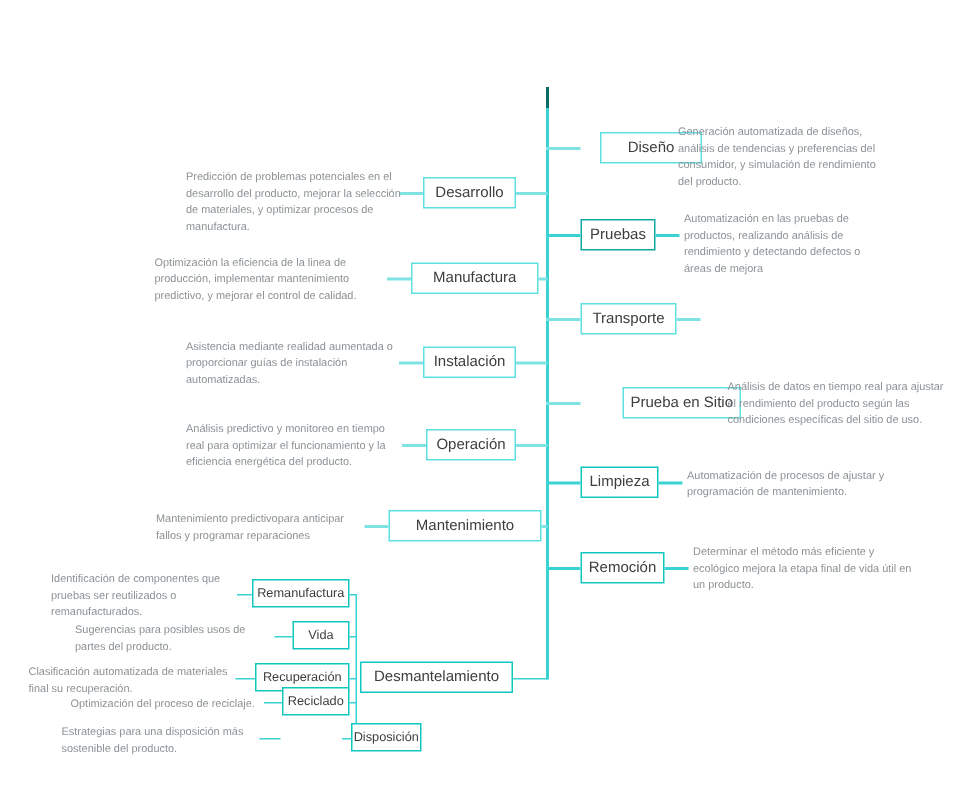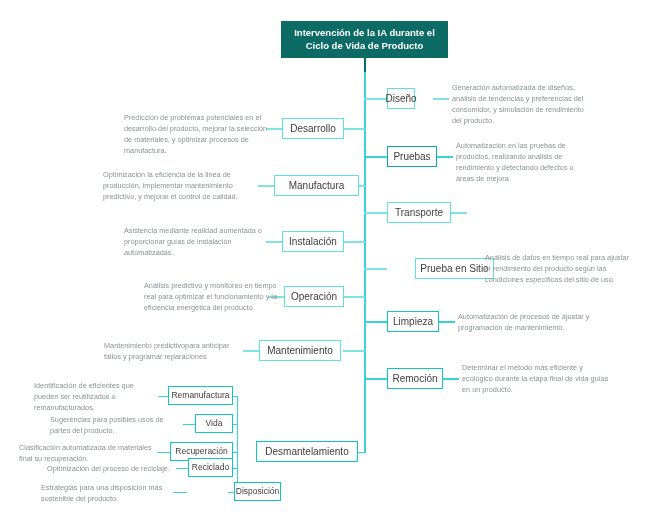--- a/index.html
+++ b/index.html
@@ -101,50 +101,47 @@
   <div class="line h" style="left:228px;top:451.6px;width:10px;"></div>
   <div class="line h" style="left:228px;top:467.6px;width:10px;"></div>
   <div class="line h" style="left:228px;top:491.6px;width:10px;"></div>
 
   <div class="line h" style="left:158px;top:395.6px;width:14px;"></div>
   <div class="line h" style="left:183px;top:423.6px;width:14px;"></div>
   <div class="line h" style="left:157px;top:451.6px;width:14px;"></div>
   <div class="line h" style="left:176px;top:467.6px;width:14px;"></div>
   <div class="line h" style="left:173px;top:491.6px;width:14px;"></div>
 
-  <div class="node root" style="left:281px;top:21px;width:167px;height:37px;">
-    <span>Intervención de la IA durante el Ciclo de Vida de Producto</span>
-  </div>
 
   <div class="node lv1" style="left:282px;top:118px;width:62px;height:21px;">
     <span>Desarrollo</span>
   </div>
   <div class="desc l" style="left:124px;top:113px;width:144px;">Predicción de problemas potenciales en el desarrollo del producto, mejorar la selección de materiales, y optimizar procesos de manufactura.</div>
 
   <div class="node lv1" style="left:274px;top:175px;width:85px;height:21px;">
     <span>Manufactura</span>
   </div>
   <div class="desc l" style="left:103px;top:170px;width:156px;">Optimización la eficiencia de la linea de producción, implementar mantenimiento predictivo, y mejorar el control de calidad.</div>
 
   <div class="node lv1" style="left:282px;top:231px;width:62px;height:21px;text-align:center;">
     <span>Instalación</span>
   </div>
   <div class="desc l" style="left:124px;top:226px;width:144px;">Asistencia mediante realidad aumentada o proporcionar guías de instalación automatizadas.</div>
 
   <div class="node lv1" style="left:284px;top:286px;width:60px;height:21px;">
     <span>Operación</span>
   </div>
-  <div class="desc l" style="left:124px;top:281px;width:146px;margin-left:20px;">Análisis predictivo y monitoreo en tiempo real para optimizar el funcionamiento y la eficiencia energética del producto.</div>
+  <div class="desc l" style="left:124px;top:281px;width:146px;">Análisis predictivo y monitoreo en tiempo real para optimizar el funcionamiento y la eficiencia energética del producto.</div>
 
-  <div class="node lv1" style="left:259px;top:340px;width:82px;height:21px;">
+  <div class="node lv1" style="left:259px;top:340px;width:102px;height:21px;">
     <span>Mantenimiento</span>
   </div>
   <div class="desc l" style="left:104px;top:341px;width:140px;">Mantenimiento predictivopara anticipar fallos y programar reparaciones</div>
 
-  <div class="node lv1" style="left:387px;top:88px;width:28px;height:21px;">
+  <div class="node lv1" style="left:400px;top:88px;width:68px;height:21px;">
     <span>Diseño</span>
   </div>
   <div class="desc r" style="left:452px;top:83px;width:142px;">Generación automatizada de diseños, análisis de tendencias y preferencias del consumidor, y simulación de rendimiento del producto.</div>
 
   <div class="node lv1 darker" style="left:387px;top:146px;width:50px;height:21px;">
     <span>Pruebas</span>
   </div>
   <div class="desc r" style="left:456px;top:141px;width:134px;">Automatización en las pruebas de productos, realizando análisis de rendimiento y detectando defectos o áreas de mejora</div>
 
   <div class="node lv1" style="left:387px;top:202px;width:64px;height:21px;">
@@ -157,30 +154,30 @@
   <div class="desc r" style="left:485px;top:253px;width:148px;">Análisis de datos en tiempo real para ajustar el rendimiento del producto según las condiciones específicas del sitio de uso.</div>
 
   <div class="node lv1 strong" style="left:387px;top:311px;width:52px;height:21px;">
     <span>Limpieza</span>
   </div>
   <div class="desc r" style="left:458px;top:312px;width:150px;">Automatización de procesos de ajustar y programación de mantenimiento.</div>
 
   <div class="node lv1 strong" style="left:387px;top:368px;width:56px;height:21px;">
     <span>Remoción</span>
   </div>
-  <div class="desc r" style="left:462px;top:363px;width:148px;">Determinar el método más eficiente y ecológico durante la etapa final de vida guías en un producto.</div>
+  <div class="desc r" style="left:462px;top:363px;width:148px;">Determinar el método más eficiente y ecológico mejora la etapa final de vida útil en un producto.</div>
 
-  <div class="node lv1 strong" style="left:240px;top:441px;width:102px;height:21px;margin-left:16px;">
+  <div class="node lv1 strong" style="left:240px;top:441px;width:102px;height:21px;">
     <span>Desmantelamiento</span>
   </div>
 
   <div class="node lv2" style="left:168px;top:386px;width:65px;height:19px;">
     <span>Remanufactura</span>
   </div>
-  <div class="desc l" style="left:34px;top:381px;width:122px;">Identificación de eficientes que pueden ser reutilizados o remanufacturados.</div>
+  <div class="desc l" style="left:34px;top:381px;width:122px;">Identificación de componentes que pruebas ser reutilizados o remanufacturados.</div>
 
   <div class="node lv2" style="left:195px;top:414px;width:38px;height:19px;">
     <span>Vida</span>
   </div>
   <div class="desc l" style="left:50px;top:415px;width:134px;">Sugerencias para posibles usos de partes del producto.</div>
 
   <div class="node lv2" style="left:170px;top:442px;width:63px;height:19px;">
     <span>Recuperación</span>
   </div>
   <div class="desc l" style="left:19px;top:443px;width:140px;">Clasificación automatizada de materiales final su recuperación.</div>

